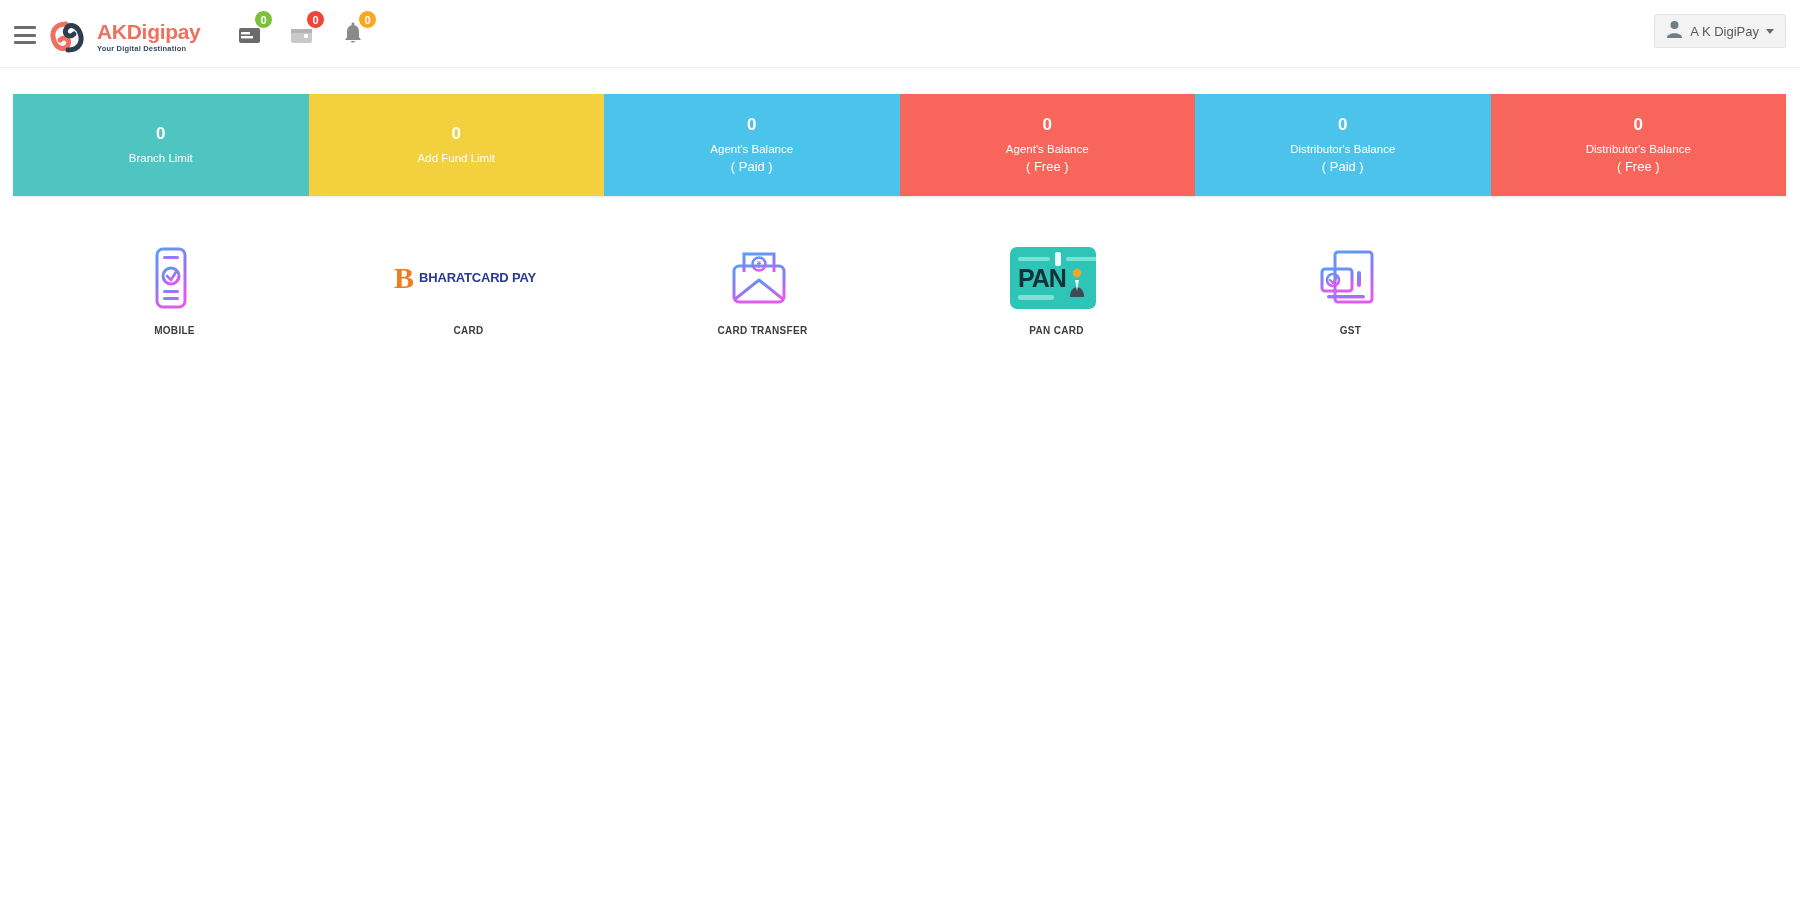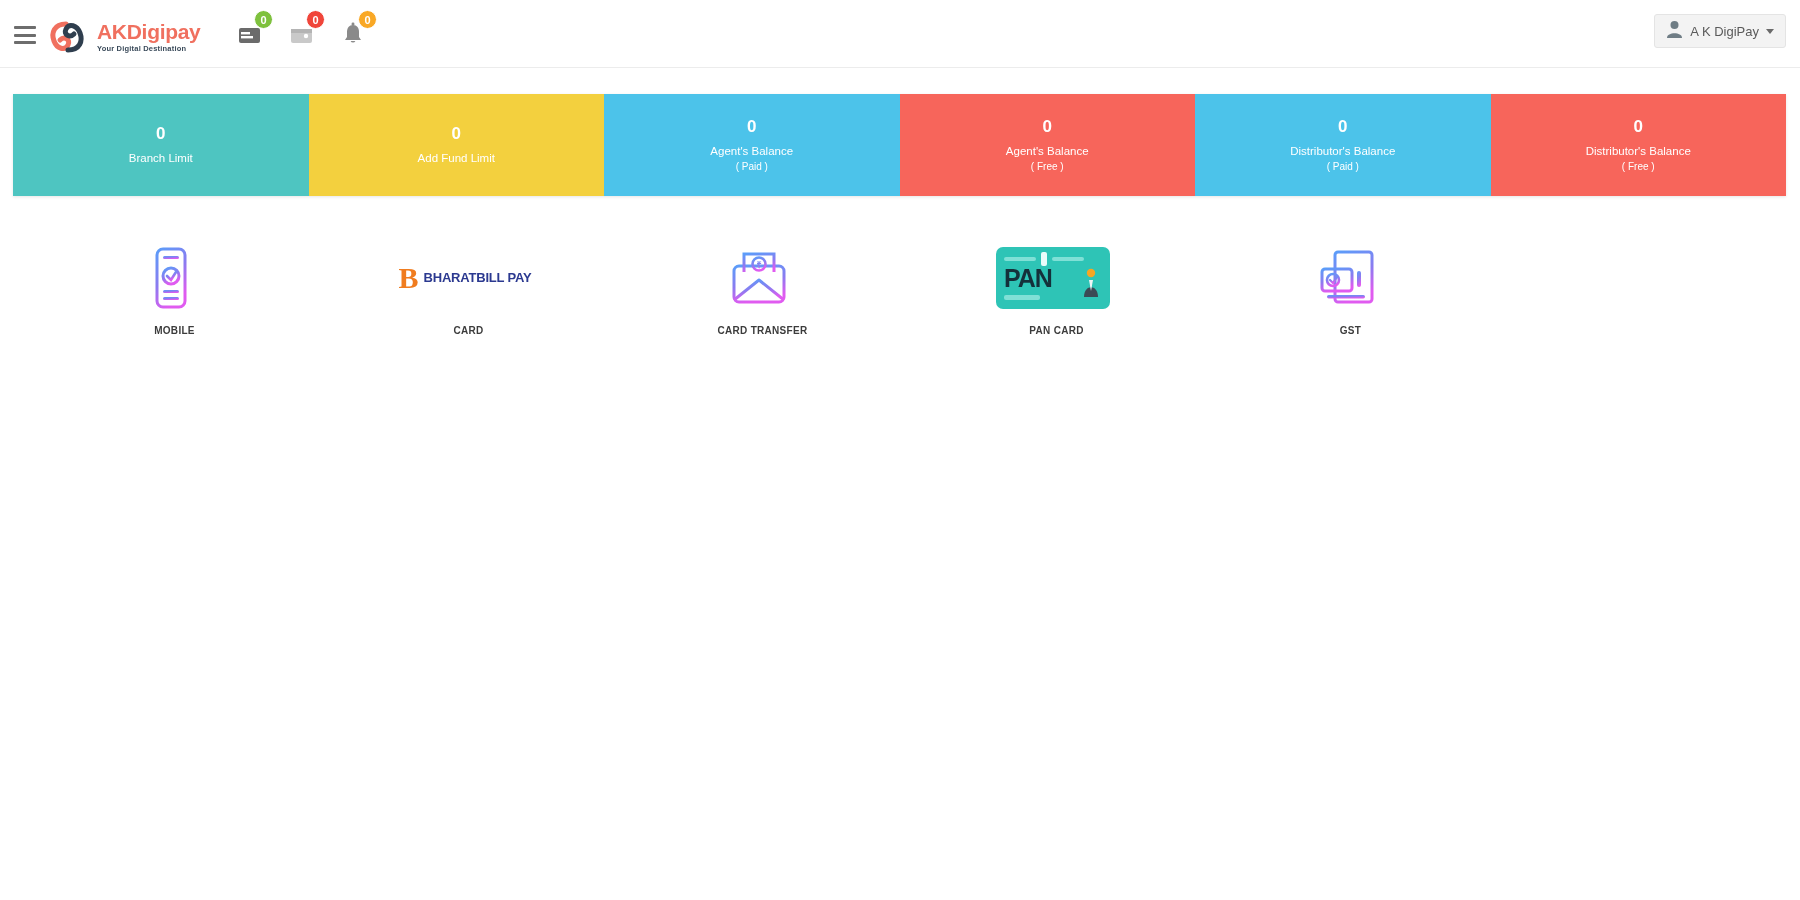--- a/index.html
+++ b/index.html
@@ -96,21 +96,21 @@
     flex: 1 1 0;
     display: flex; flex-direction: column;
     align-items: center; justify-content: center;
     color: #ffffff;
     text-align: center;
     cursor: pointer;
     padding: 10px 6px;
   }
   .stat-value { font-size: 17px; font-weight: bold; line-height: 1.25; }
   .stat-label { font-size: 11.5px; line-height: 1.45; margin-top: 6px; }
-  .stat-sub   { font-size: 10px; line-height: 1.4; }
+  .stat-sub   { font-size: 13px; line-height: 1.4; }
 
   
   .services {
     position: absolute;
     left: 0; top: 240px;
     width: 1800px;
     display: flex;
     padding-left: 24px;
   }
   .svc {
@@ -130,21 +130,21 @@
   .bbps { display:flex; align-items:center; gap:5px; }
   .bbps-b {
     font-size: 30px; font-weight: bold; color: #f07c1f;
     font-family: "Liberation Serif", serif; line-height: 1;
   }
   .bbps-w { display:flex; flex-direction:row; line-height:1.02; }
   .bbps-w span { font-size: 13px; font-weight: bold; color: #2b3990; letter-spacing:-0.2px; }
 
   
   .pan {
-    width: 114px; height: 62px; border-radius: 7px;
+    width: 86px; height: 62px; border-radius: 7px;
     background: #2ec4b6; position: relative; overflow:hidden;
   }
   .pan .bar { position:absolute; height:4px; background:#7fe0d6; border-radius:2px; }
   .pan .b1 { left:8px; top:10px; width:32px; }
   .pan .b2 { left:56px; top:10px; width:32px; }
   .pan .clip { position:absolute; left:45px; top:5px; width:6px; height:14px; background:#eafcfa; border-radius:2px; }
   .pan .ptxt {
     position:absolute; left:8px; top:19px;
     font-size: 25px; font-weight: bold; color:#14303a;
     font-family:"Liberation Sans", sans-serif; letter-spacing:-1px; line-height:1;
@@ -282,21 +282,21 @@
     </div>
     <span class="svc-label">MOBILE</span>
   </div>
 
   <div class="svc">
     <div class="svc-art">
       <div class="bbps">
         <span class="bbps-b">B</span>
         <span class="bbps-w">
           <span>BHARAT</span>
-          <span>BILL PAY</span>
+          <span>CARD PAY</span>
         </span>
       </div>
     </div>
     <span class="svc-label">CARD</span>
   </div>
 
   <div class="svc">
     <div class="svc-art">
       <svg width="58" height="56" viewBox="0 0 58 56">
         <defs>

